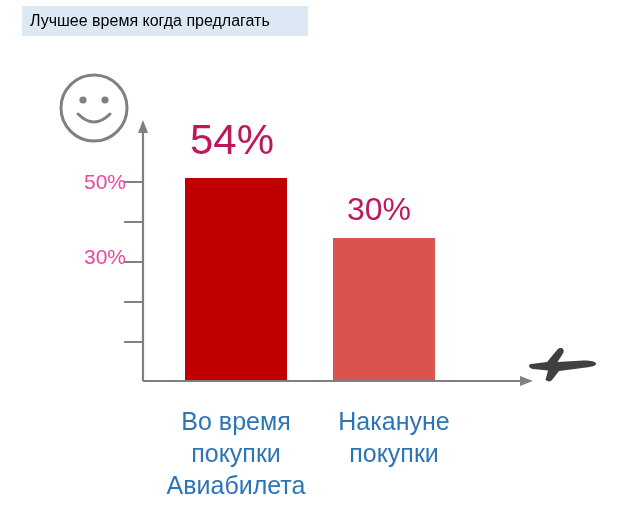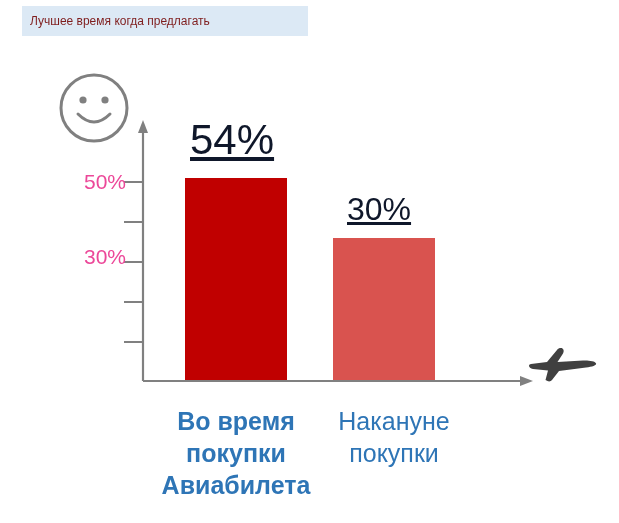--- a/index.html
+++ b/index.html
@@ -28,22 +28,22 @@
     top: 6px;
     width: 286px;
     height: 30px;
     background: #dce9f5;
     display: flex;
     align-items: center;
     padding-left: 8px;
     box-sizing: border-box;
   }
   .title-banner .title-text {
-    color: #7f1d1d;
-    font-size: 12px;
+    color: #000000;
+    font-size: 16px;
     line-height: 16px;
     white-space: nowrap;
     text-align: right;
   }
 
   
   .smiley {
     position: absolute;
     left: 58px;
     top: 72px;
@@ -89,23 +89,22 @@
     left: 333px;
     top: 238px;
     width: 102px;
     height: 142px;
     background: #d9534f;
   }
 
   
   .vallabel {
     position: absolute;
-    color: #0f172a;
+    color: #be185d;
     font-weight: normal;
-    text-decoration: underline;
   }
   .vallabel-1 {
     left: 190px;
     top: 116px;
     font-size: 42px;
     line-height: 48px;
   }
   .vallabel-2 {
     left: 347px;
     top: 190px;
@@ -119,21 +118,20 @@
     color: #2e75b6;
     font-size: 25px;
     line-height: 32px;
     text-align: center;
     white-space: pre-line;
   }
   .catlabel-1 {
     left: 136px;
     top: 405px;
     width: 200px;
-    font-weight: bold;
   }
   .catlabel-2 {
     left: 294px;
     top: 405px;
     width: 200px;
   }
 
   
   .plane {
     position: absolute;

